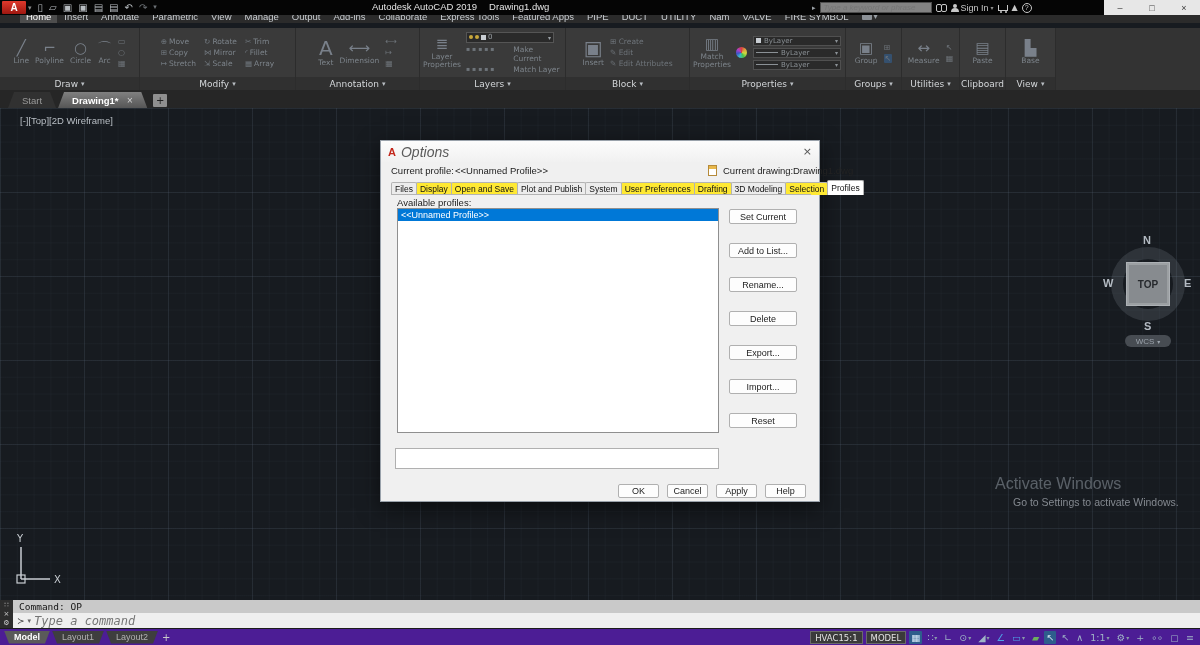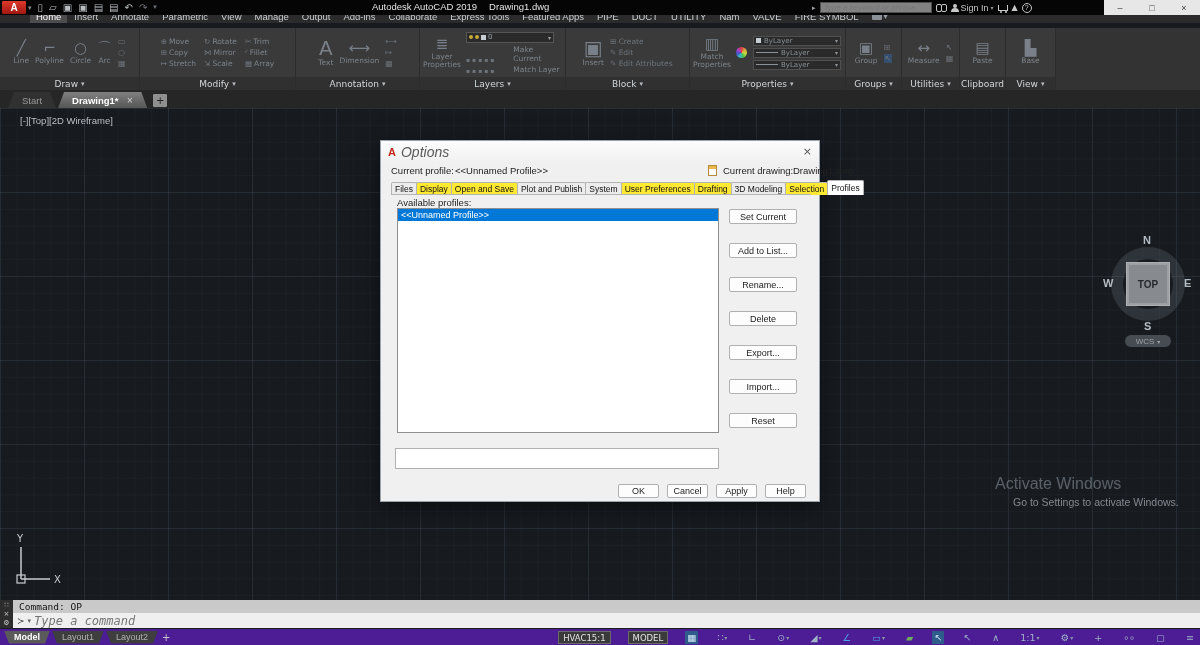--- a/index.html
+++ b/index.html
@@ -31,21 +31,21 @@
   .icon-cart { position:relative; width:10px; height:6px; border-left:1px solid #c8c8c8; border-right:1px solid #c8c8c8; border-bottom:1px solid #c8c8c8; }
   .icon-cart::after { content:""; position:absolute; left:1px; bottom:-3px; width:2px; height:2px; border-radius:50%;
       background:#c8c8c8; box-shadow:5px 0 0 #c8c8c8; }
   .icon-help { width:10px; height:10px; border:1px solid #c8c8c8; border-radius:50%; font-size:7px; display:flex;
       align-items:center; justify-content:center; color:#c8c8c8; }
   .win-controls { position:absolute; right:0; top:0; width:96px; height:15px; background:#e7e7e7; display:flex; z-index:21; }
   .win-controls span { flex:1; display:flex; align-items:center; justify-content:center; color:#3c3c3c; font-size:9px; }
 
   
   .ribbon-tabs { position:absolute; left:0; top:10px; width:1200px; height:13px; background:#2b2b2b;
-                 display:flex; align-items:center; padding-left:30px; gap:1px; }
+                 display:flex; align-items:center; padding-left:20px; gap:1px; }
   .rtab { color:#c9cdd1; font-size:9.5px; padding:0 6px; height:13px; line-height:13px; white-space:nowrap; }
   .rtab.active { background:#4d4d4d; color:#fff; border-radius:2px 2px 0 0; }
   .rtab-extra { color:#9aa0a6; font-size:8px; margin-left:6px; display:flex; gap:2px; align-items:center; }
   .rtab-extra .scr { width:10px; height:7px; background:#8b9096; border-radius:1px; }
 
   
   .ribbon { position:absolute; left:0; top:28px; width:1200px; height:62px; background:#3a3a3a; display:flex; }
   .panel { border-right:1px solid #2c2c2c; display:flex; flex-direction:column; }
   .panel-content { flex:1; display:flex; align-items:center; justify-content:center; gap:6px; padding:2px 4px; overflow:hidden; }
   .panel-label { height:13px; background:rgba(0,0,0,0.16); color:#d3d6d9; font-size:9px; display:flex;
@@ -55,21 +55,21 @@
   .tool .tico { font-size:15px; line-height:17px; color:#79808a; }
   .tool .big { font-size:20px; line-height:21px; }
   .mini-col { display:flex; flex-direction:column; gap:2px; color:#6e747a; font-size:8px; line-height:9px; }
   .mgrid { display:grid; grid-template-columns:auto auto auto; gap:2px 8px; font-size:7.5px; color:#7c838a; }
   .mgrid span b { font-weight:normal; color:#70777e; margin-right:2px; }
   .layerbox { width:88px; height:11px; background:#2a2a2a; border:1px solid #555; display:flex; align-items:center;
               gap:2px; font-size:7px; color:#9aa0a6; padding:0 2px; }
   .dot { width:4px; height:4px; border-radius:50%; background:#c9a83c; display:inline-block; }
   .sw { width:5px; height:5px; background:#c9ced3; display:inline-block; }
   .laycol { display:flex; flex-direction:column; gap:2px; }
-  .layrow { display:flex; align-items:flex-end; gap:17px; color:#7c838a; font-size:7.5px; }
+  .layrow { display:flex; align-items:flex-start; gap:17px; color:#7c838a; font-size:7.5px; }
   .layrow .tics { letter-spacing:2px; color:#6e747a; font-size:6px; }
   .proprow { width:88px; height:10px; background:#2a2a2a; border:1px solid #505050; display:flex; align-items:center;
              gap:3px; font-size:7px; color:#8b9196; padding:0 2px; }
   .proprow .ln { flex:0 0 22px; border-top:1px solid #8b9196; }
   .proprow .cc { margin-left:auto; font-size:6px; }
   .cwheel { width:11px; height:11px; border-radius:50%;
             background:conic-gradient(#d94040,#d9a640,#cfd940,#49c24a,#3fb7c9,#3f52c9,#b13fc9,#d94040); }
   .hlblue { background:#35506e; border-radius:1px; padding:0 1px; }
   .ribbon-empty { flex:1; background:#333; }
 
@@ -156,21 +156,21 @@
                font-family:"DejaVu Sans Mono",monospace; font-size:12px; color:#555; }
 
   
   .statusbar { position:absolute; left:0; top:628px; width:1200px; height:17px; background:#4c1d95;
                display:flex; align-items:center; padding:0 4px; border-top:1px solid #1c1c1c; }
   .ltabs { display:flex; align-items:center; gap:2px; }
   .ltab { height:13px; padding:0 10px; font-size:9px; color:#b0b0b0; background:#3e3e3e; line-height:13px;
           clip-path:polygon(0 0, 100% 0, calc(100% - 5px) 100%, 5px 100%); }
   .ltab.active { background:#5a5a5a; color:#fff; font-weight:bold; }
   .lplus { color:#c9c9c9; font-size:10px; margin-left:2px; }
-  .sright { margin-left:auto; display:flex; align-items:flex-start; gap:17px; }
+  .sright { margin-left:auto; display:flex; align-items:flex-start; gap:3px; }
   .schip { height:13px; border:1px solid #6a6a6a; background:#3a3a3a; color:#e2e2e2; font-size:8.5px;
            line-height:12px; padding:0 4px; }
   .sico { color:#9fb4c7; font-size:9.5px; line-height:13px; padding:0 2px; display:inline-flex; align-items:center; gap:1px; }
   .sico .c { font-size:6px; color:#8a9aa9; }
   .sico.on { background:#2e5d8c; color:#d6e7f7; border-radius:1px; }
   .sico.blue { color:#4da3e8; }
   .sico.green { color:#6cae5e; }
 </style>
 </head>
 <body>

